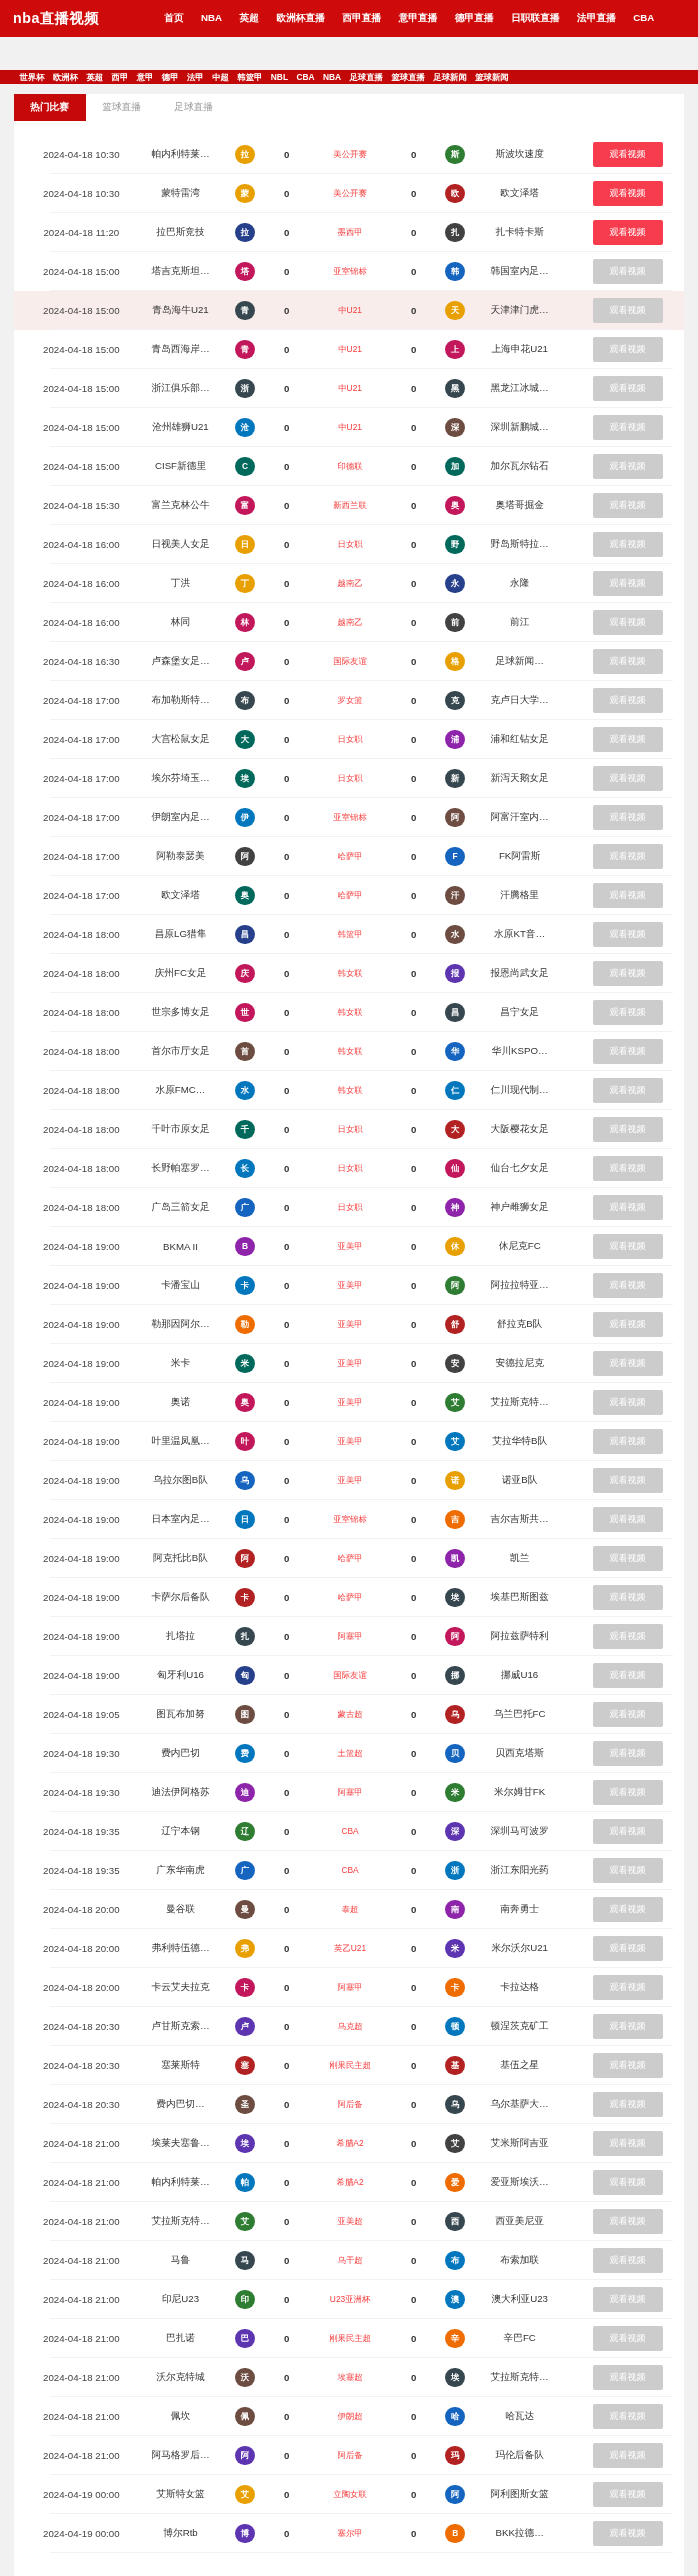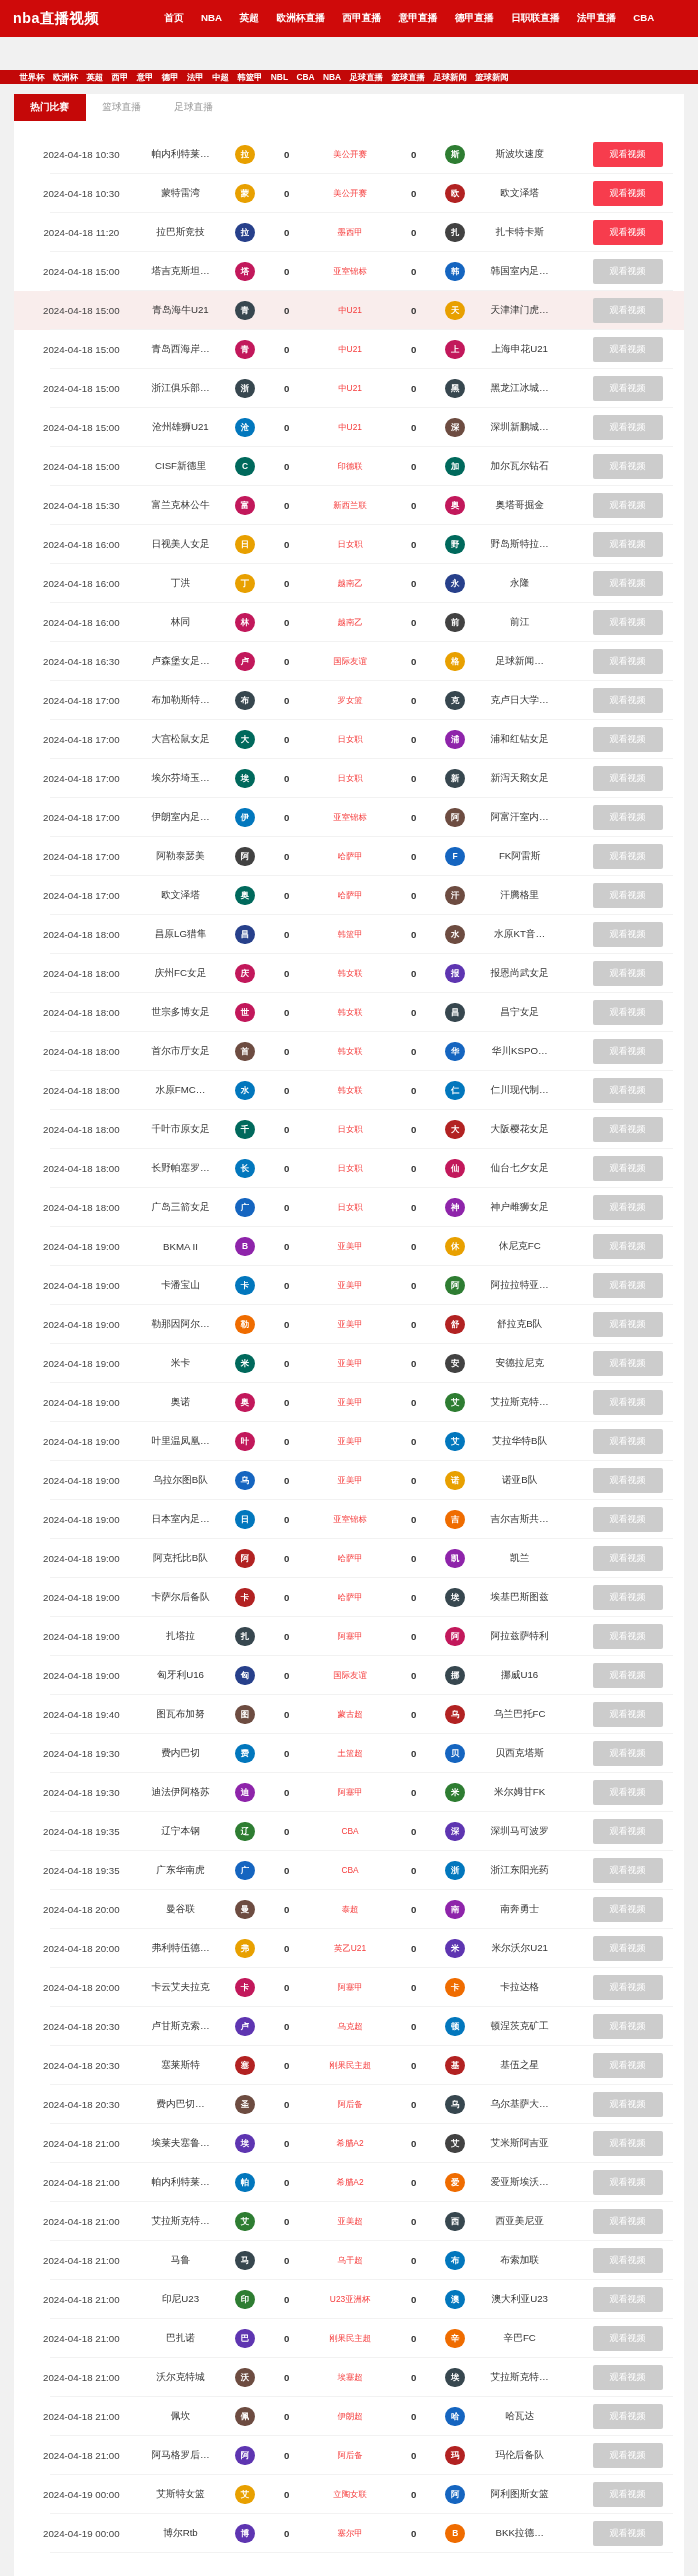--- a/index.html
+++ b/index.html
@@ -809,21 +809,21 @@
     <div class="c-team away">
       <span class="logo-badge" style="background: rgb(55, 71, 79);">挪</span>
       <span class="tname">挪威U16</span>
     </div>
     <div class="c-btn">
       <a class="btn upcoming">观看视频</a>
     </div>
   </div>
 
   <div class="row">
-    <div class="c-time">2024-04-18 19:40</div>
+    <div class="c-time">2024-04-18 19:05</div>
     <div class="c-team home">
       <span class="tname">图瓦布加努</span>
       <span class="logo-badge" style="background: rgb(109, 76, 65);">图</span>
     </div>
     <div class="c-score">0</div>
     <div class="c-league">蒙古超</div>
     <div class="c-score">0</div>
     <div class="c-team away">
       <span class="logo-badge" style="background: rgb(178, 34, 34);">乌</span>
       <span class="tname">乌兰巴托FC</span>

